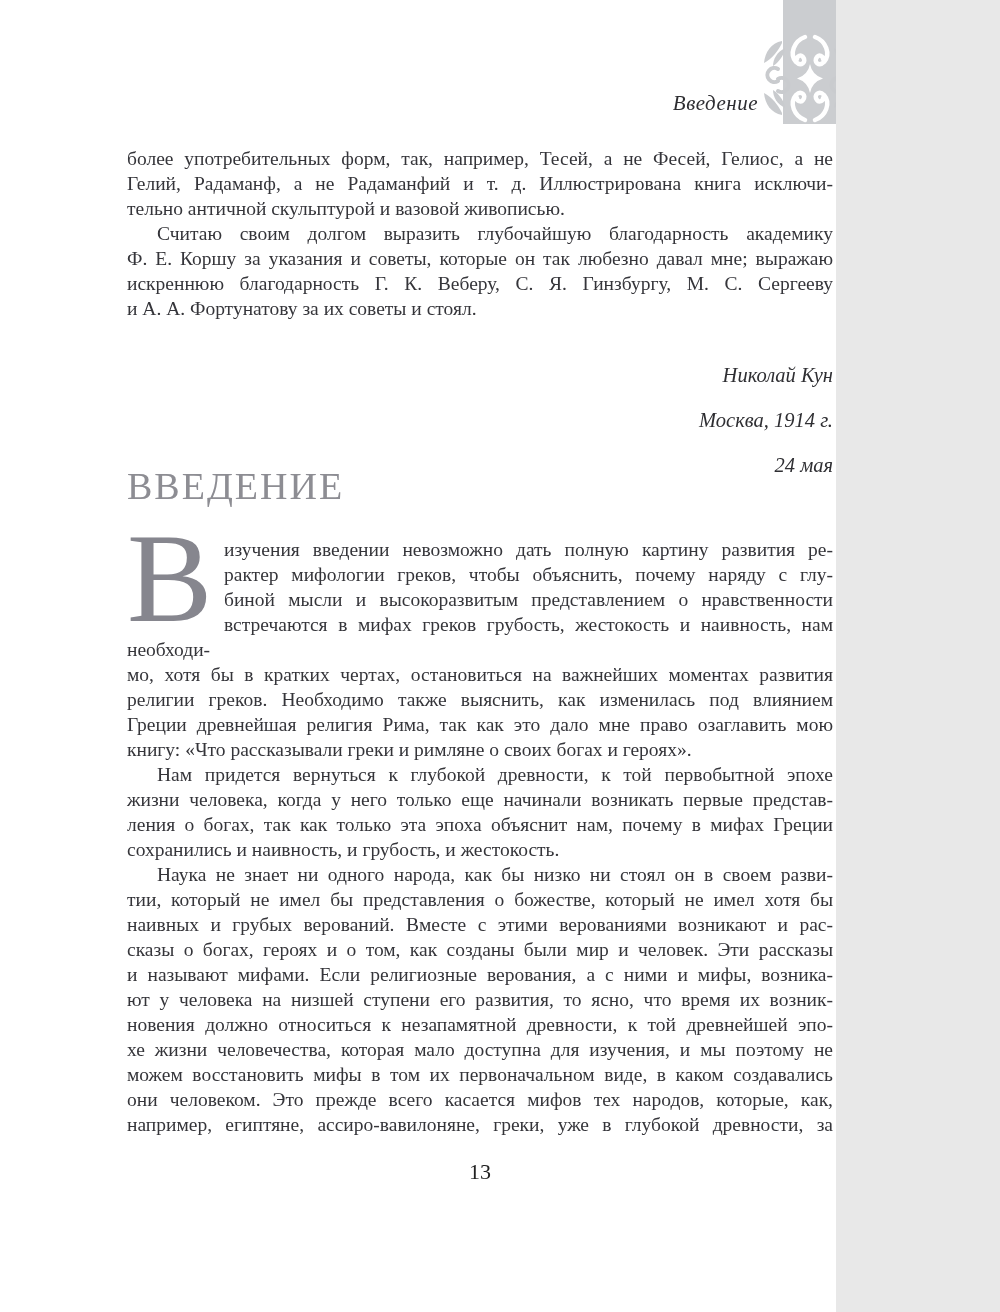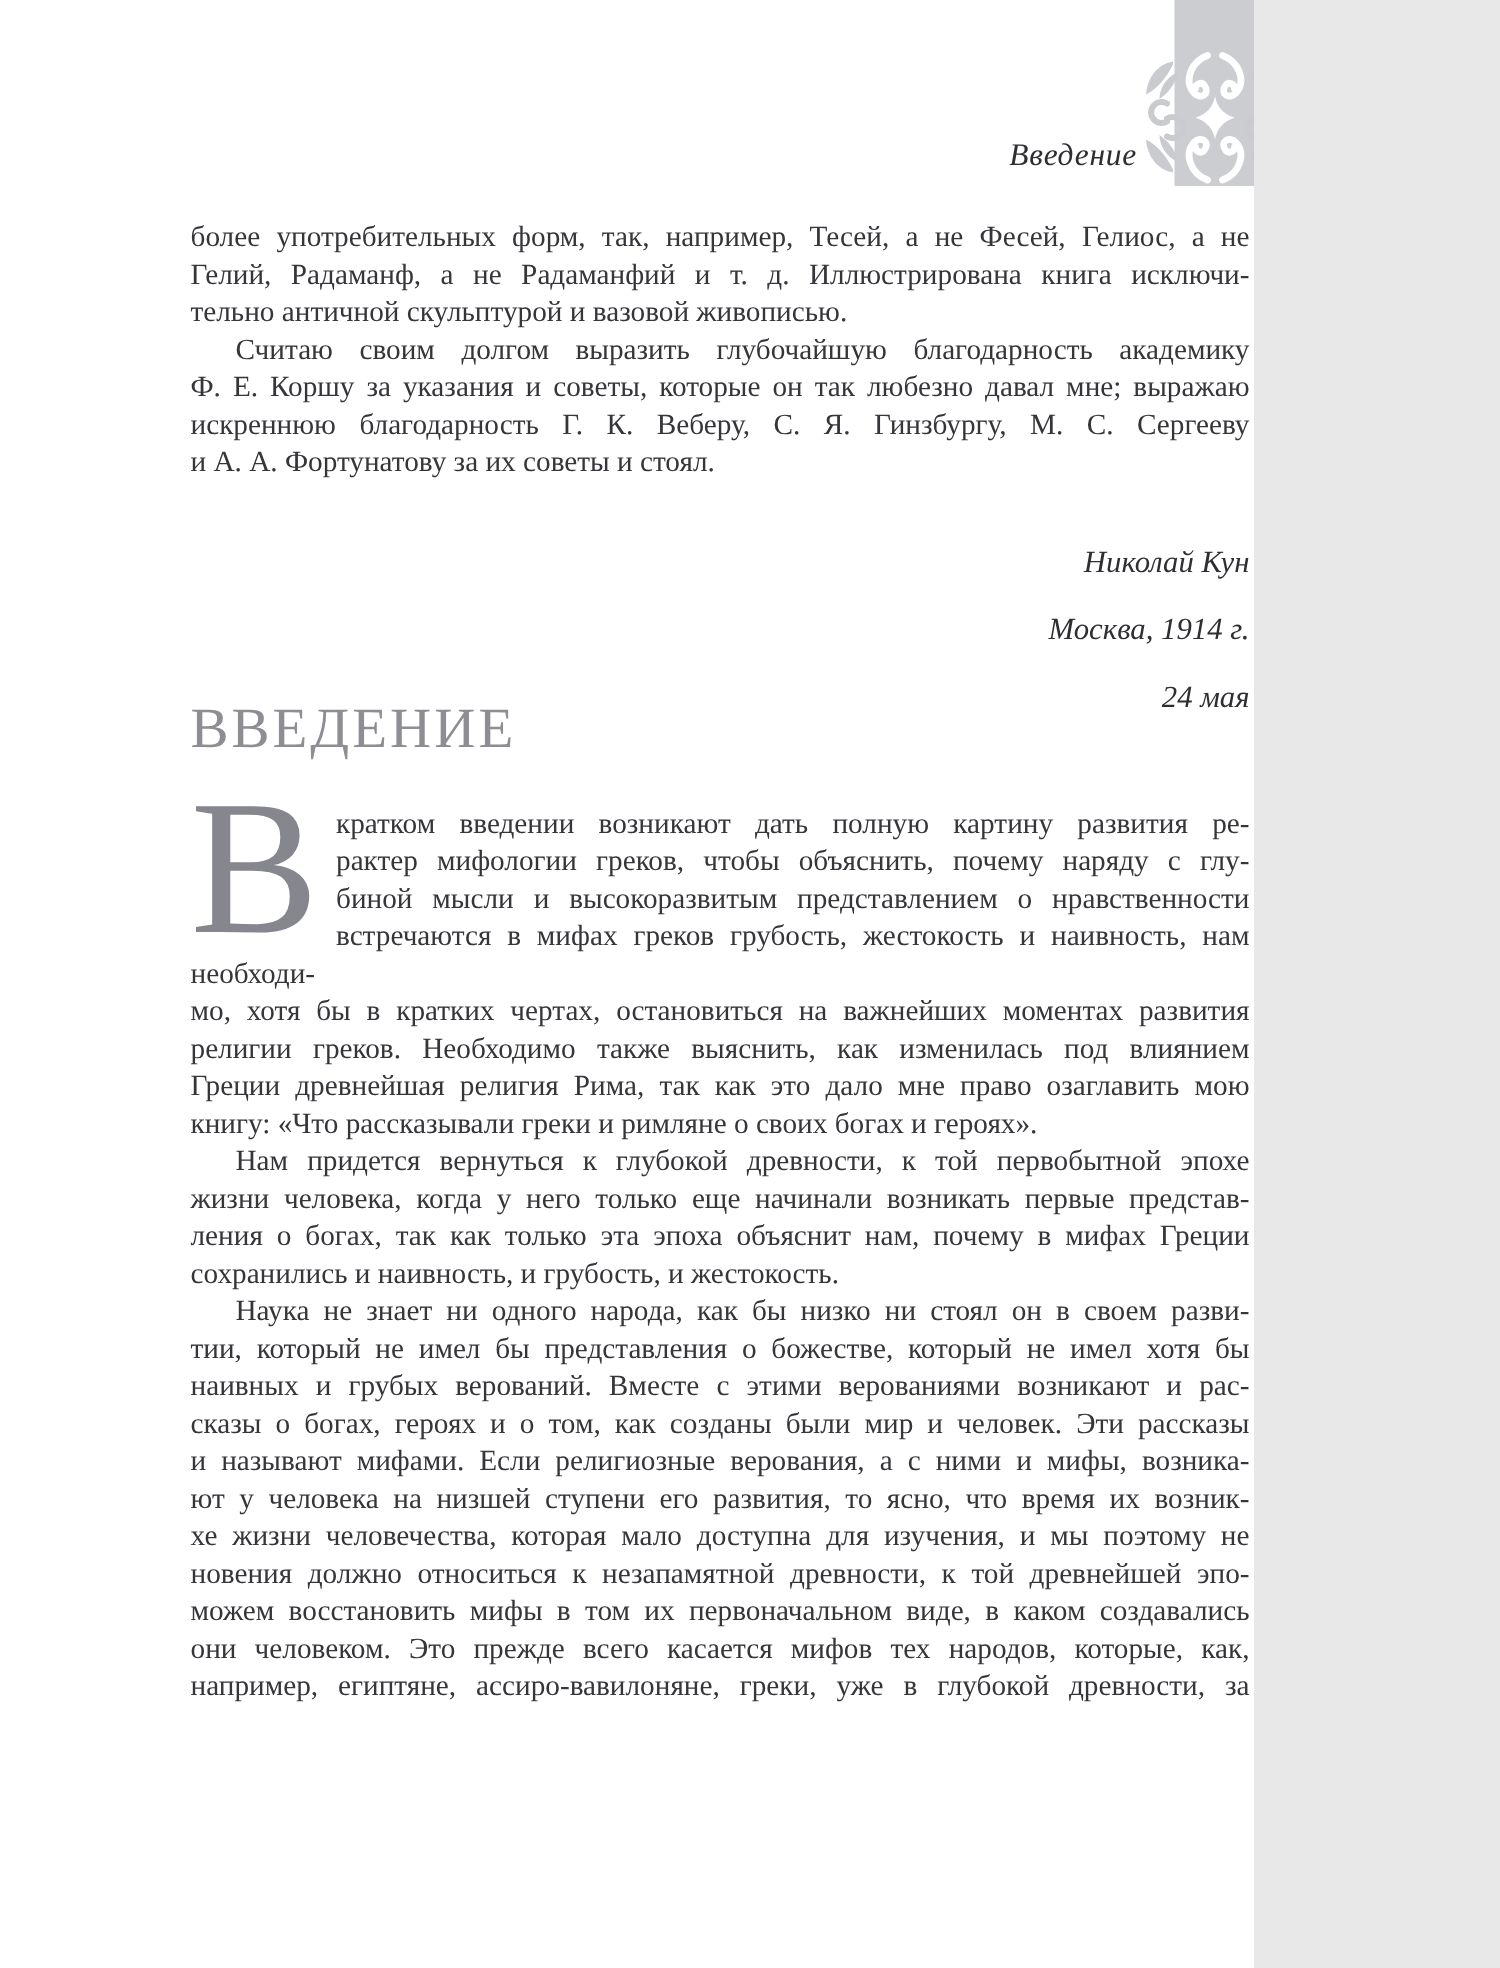--- a/index.html
+++ b/index.html
@@ -100,21 +100,21 @@
       <div class="line">Николай Кун</div>
       <div class="line">Москва, 1914 г.</div>
       <div class="line">24 мая</div>
     </div>
 
   <div class="section-heading">ВВЕДЕНИЕ</div>
 
   <div class="col main-block">
     <div class="dropcap"><span>В</span></div>
     <div>
-        <div class="line">кратком введении возникают дать полную картину развития ре-</div>
+        <div class="line">изучения введении невозможно дать полную картину развития ре-</div>
         <div class="line">рактер мифологии греков, чтобы объяснить, почему наряду с глу-</div>
         <div class="line">биной мысли и высокоразвитым представлением о нравственности</div>
         <div class="line">встречаются в мифах греков грубость, жестокость и наивность, нам необходи-</div>
         <div class="line">мо, хотя бы в кратких чертах, остановиться на важнейших моментах развития</div>
         <div class="line">религии греков. Необходимо также выяснить, как изменилась под влиянием</div>
         <div class="line">Греции древнейшая религия Рима, так как это дало мне право озаглавить мою</div>
         <div class="line last">книгу: «Что рассказывали греки и римляне о своих богах и героях».</div>
       </div>
     <div>
         <div class="line indent">Нам придется вернуться к глубокой древности, к той первобытной эпохе</div>
@@ -122,22 +122,23 @@
         <div class="line">ления о богах, так как только эта эпоха объяснит нам, почему в мифах Греции</div>
         <div class="line last">сохранились и наивность, и грубость, и жестокость.</div>
       </div>
     <div>
         <div class="line indent">Наука не знает ни одного народа, как бы низко ни стоял он в своем разви-</div>
         <div class="line">тии, который не имел бы представления о божестве, который не имел хотя бы</div>
         <div class="line">наивных и грубых верований. Вместе с этими верованиями возникают и рас-</div>
         <div class="line">сказы о богах, героях и о том, как созданы были мир и человек. Эти рассказы</div>
         <div class="line">и называют мифами. Если религиозные верования, а с ними и мифы, возника-</div>
         <div class="line">ют у человека на низшей ступени его развития, то ясно, что время их возник-</div>
+        <div class="line">новения должно относиться к незапамятной древности, к той древнейшей эпо-</div>
         <div class="line">хе жизни человечества, которая мало доступна для изучения, и мы поэтому не</div>
-        <div class="line">новения должно относиться к незапамятной древности, к той древнейшей эпо-</div>
         <div class="line">можем восстановить мифы в том их первоначальном виде, в каком создавались</div>
         <div class="line">они человеком. Это прежде всего касается мифов тех народов, которые, как,</div>
         <div class="line">например, египтяне, ассиро-вавилоняне, греки, уже в глубокой древности, за</div>
       </div>
   </div>
 
+  <div class="pageno">13</div>
 
 </div>
 
 </body></html>

